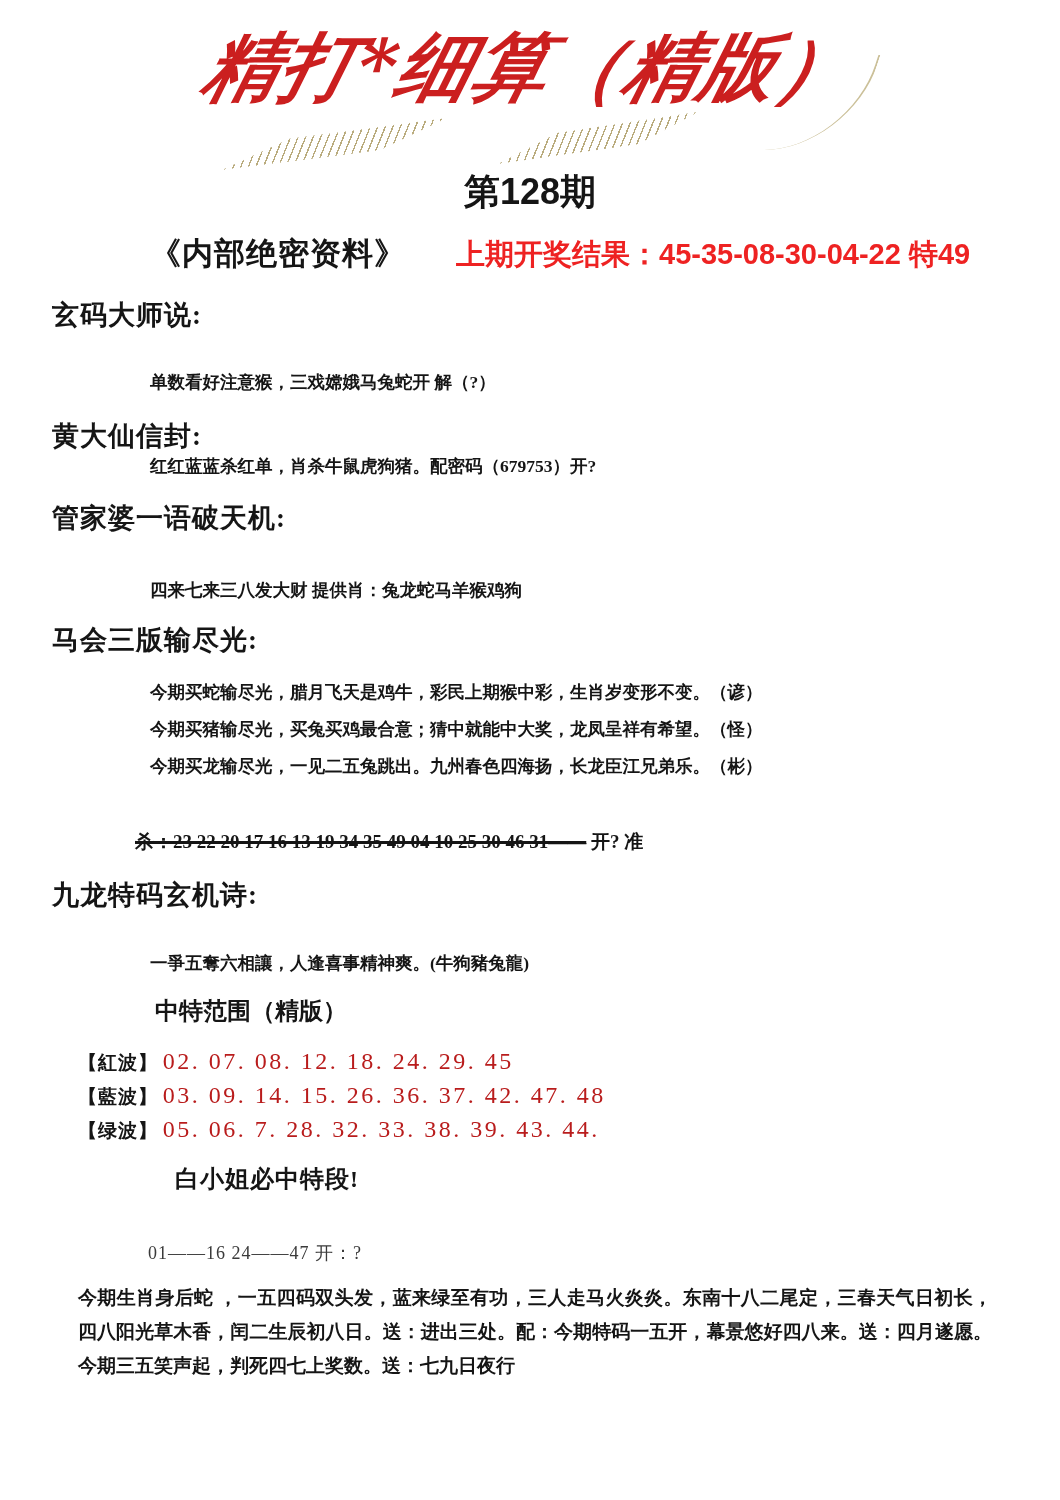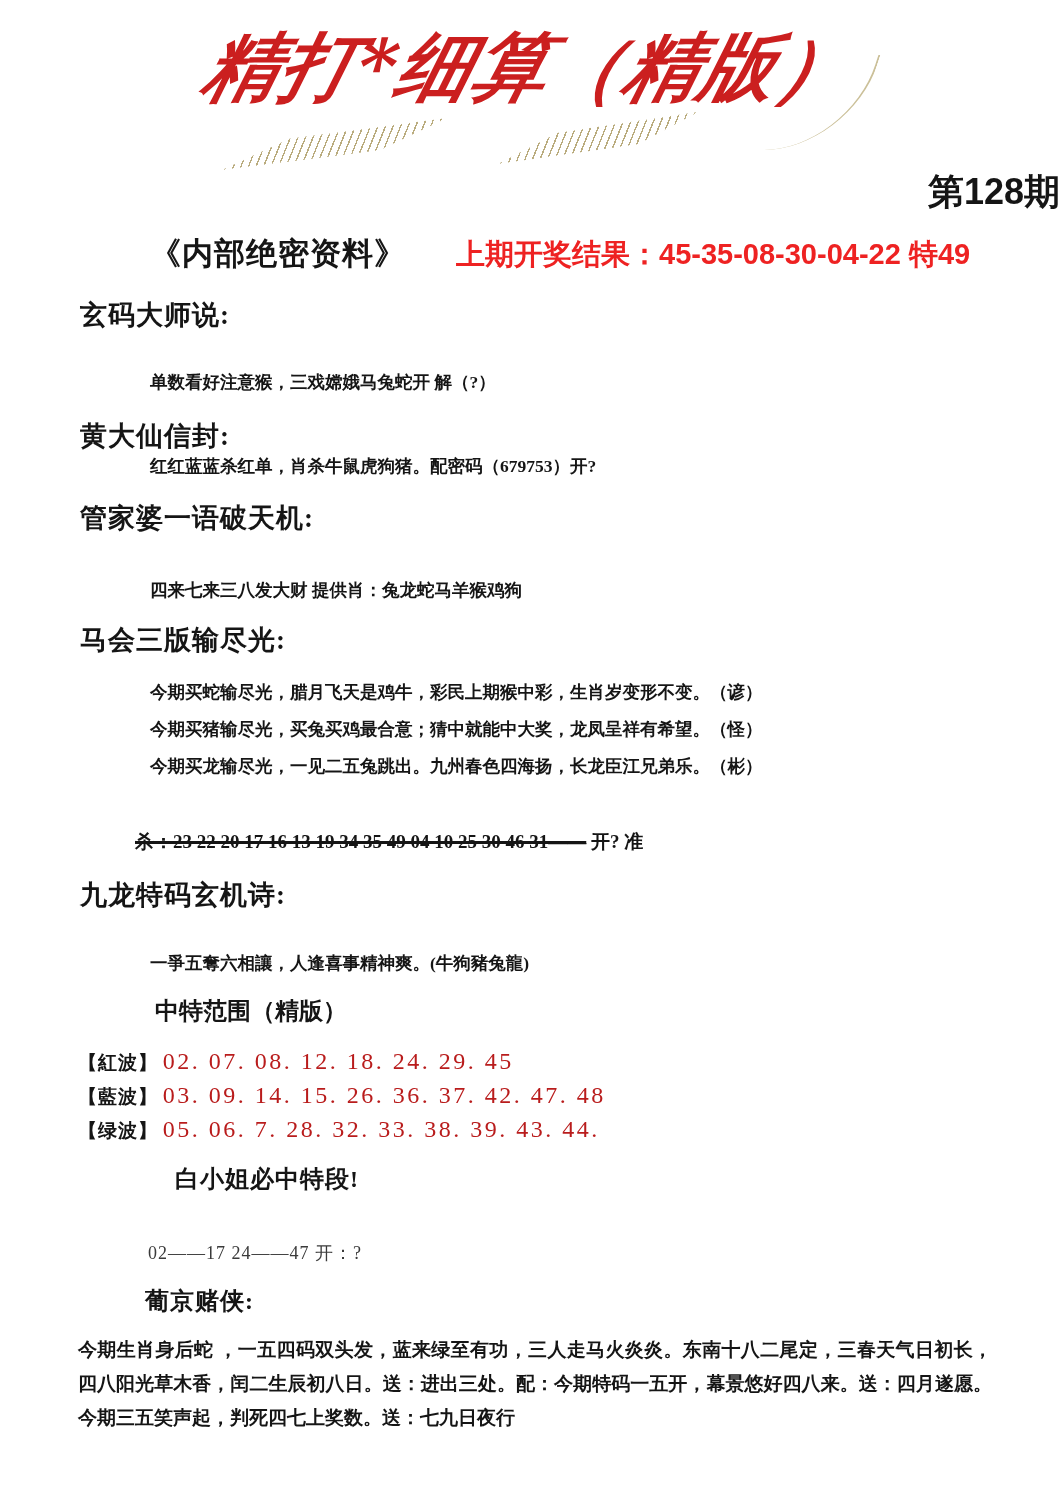--- a/index.html
+++ b/index.html
@@ -42,39 +42,39 @@
   .ts-tail {
     position: absolute;
     left: 770px; top: 55px; width: 95px; height: 95px;
     border-right: 2px solid rgba(160,140,70,0.55);
     border-radius: 0 0 90% 0;
     transform: skewX(-18deg);
   }
 
   
   .issue {
-    text-align: right;
+    text-align: center;
     font-family: "Liberation Sans", "DejaVu Sans", sans-serif;
     font-weight: bold;
     font-size: 36px;
     margin-top: 0;
   }
   .result-row { display: flex; align-items: baseline; margin-top: 16px; }
   .secret-label { margin-left: 150px; font-size: 31px; font-weight: bold; letter-spacing: 1px; }
   .result-red {
     margin-left: 50px;
     font-family: "Liberation Sans", "DejaVu Sans", sans-serif;
     font-weight: bold;
     font-size: 29px;
     color: #ee2222;
     white-space: nowrap;
   }
 
   
-  .sec-heading { margin: 0 0 0 80px; font-size: 27px; font-weight: bold; letter-spacing: 1px; }
+  .sec-heading { margin: 0 0 0 52px; font-size: 27px; font-weight: bold; letter-spacing: 1px; }
   .sub { margin-left: 150px; font-size: 17.5px; font-weight: bold; }
 
   .h-xuanma   { margin-top: 22px; }
   .c-xuanma   { margin-top: 37px; }
   .h-huang    { margin-top: 24px; }
   .c-huang    { }
   .h-guan     { margin-top: 22px; }
   .c-guan     { margin-top: 42px; }
   .h-mahui    { margin-top: 20px; }
   .mahui-lines { margin: 16px 0 0 150px; font-size: 17.5px; font-weight: bold; line-height: 37px; }
@@ -155,18 +155,17 @@
       <span class="wave-label">【藍波】</span>
       <span class="wave-numbers">03. 09. 14. 15. 26. 36. 37. 42. 47. 48</span>
     </div>
     <div class="wave-row">
       <span class="wave-label">【绿波】</span>
       <span class="wave-numbers">05. 06. 7. 28. 32. 33. 38. 39. 43. 44.</span>
     </div>
   </div>
 
   <div class="h-baixiaojie">白小姐必中特段!</div>
-  <div class="c-segment">02——17 24——47 开：?</div>
+  <div class="c-segment">01——16 24——47 开：?</div>
 
-  <div class="h-pujing">葡京赌侠:</div>
   <div class="c-pujing">今期生肖身后蛇 ，一五四码双头发，蓝来绿至有功，三人走马火炎炎。东南十八二尾定，三春天气日初长，四八阳光草木香，闰二生辰初八日。送：进出三处。配：今期特码一五开，幕景悠好四八来。送：四月遂愿。今期三五笑声起，判死四七上奖数。送：七九日夜行</div>
 
 </div>
 
 </body></html>

